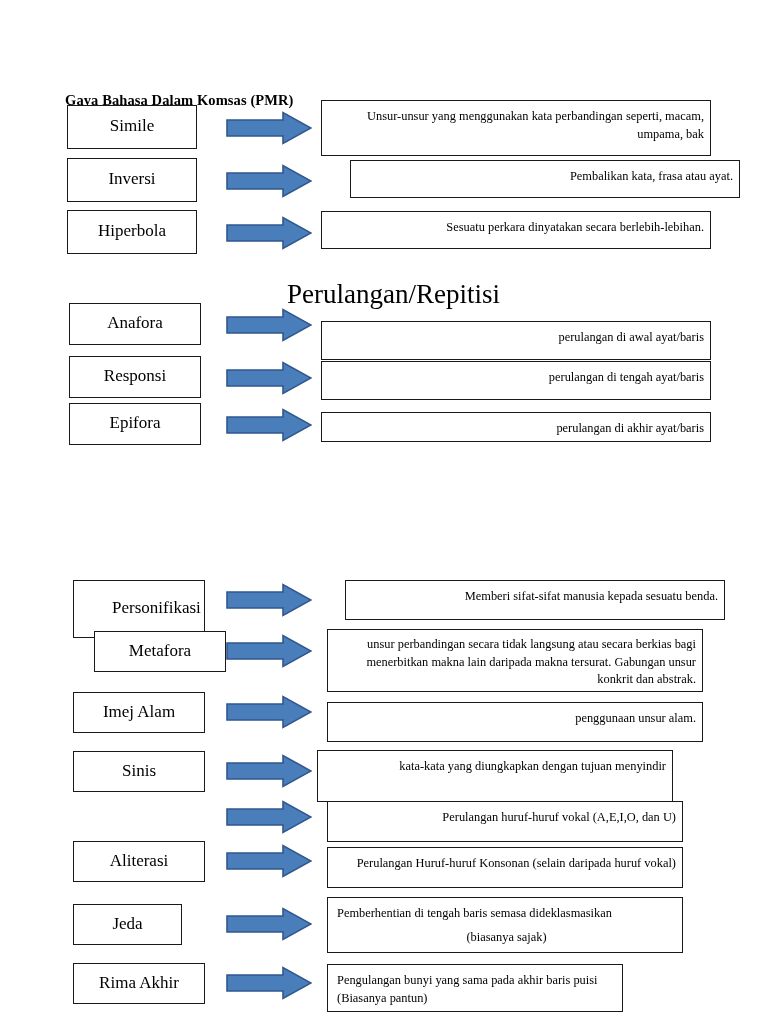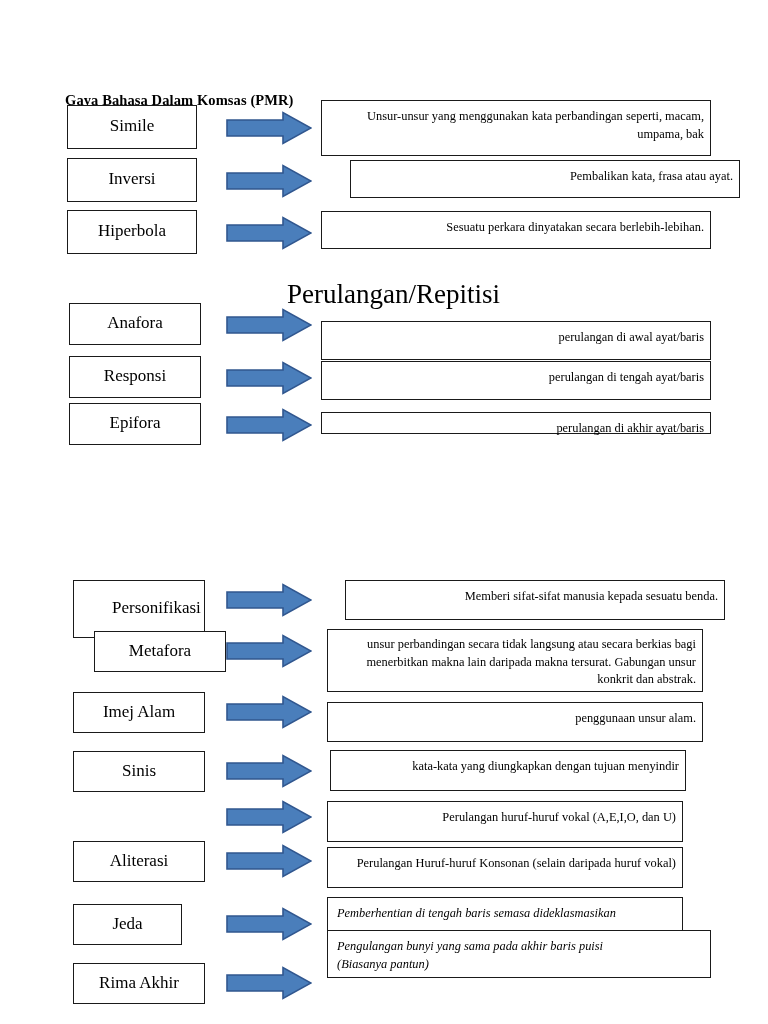--- a/index.html
+++ b/index.html
@@ -66,21 +66,20 @@
 
   .desc-box .inner {
     text-align: right;
     font-size: 12.4px;
     line-height: 1.42;
     padding-top: 7px;
   }
   .desc-box.left-text .inner {
     text-align: left;
     padding-left: 9px;
-    font-style: italic;
   }
   .desc-box.pad-top-small .inner {
     padding-top: 6px;
   }
 
   
   .arrow {
     position: absolute;
     width: 86px;
     height: 34px;
@@ -161,21 +160,21 @@
   </div>
 
   <div class="box term-box" style="left:69px; top:403px; width:132px; height:42px;">
     <div class="inner">Epifora</div>
   </div>
   <div class="arrow" style="left:226px; top:408px;">
     <svg viewBox="0 0 86 34" preserveAspectRatio="none">
       <polygon points="1,9 57,9 57,1.5 85,17 57,32.5 57,25 1,25" fill="#4a7ebb" stroke="#31578f" stroke-width="1.6" stroke-linejoin="miter"></polygon>
     </svg>
   </div>
-  <div class="box desc-box" style="left:321px; top:412px; width:390px; height:22px;">
+  <div class="box desc-box" style="left:321px; top:412px; width:390px; height:30px;">
     <div class="inner">perulangan di akhir ayat/baris</div>
   </div>
 
   <div class="box term-box" style="left:73px; top:580px; width:132px; height:58px;padding-left:32px;">
     <div class="inner">Personifikasi</div>
   </div>
   <div class="arrow" style="left:226px; top:583px;">
     <svg viewBox="0 0 86 34" preserveAspectRatio="none">
       <polygon points="1,9 57,9 57,1.5 85,17 57,32.5 57,25 1,25" fill="#4a7ebb" stroke="#31578f" stroke-width="1.6" stroke-linejoin="miter"></polygon>
     </svg>
@@ -209,21 +208,21 @@
   </div>
 
   <div class="box term-box" style="left:73px; top:751px; width:132px; height:41px;">
     <div class="inner">Sinis</div>
   </div>
   <div class="arrow" style="left:226px; top:754px;">
     <svg viewBox="0 0 86 34" preserveAspectRatio="none">
       <polygon points="1,9 57,9 57,1.5 85,17 57,32.5 57,25 1,25" fill="#4a7ebb" stroke="#31578f" stroke-width="1.6" stroke-linejoin="miter"></polygon>
     </svg>
   </div>
-  <div class="box desc-box" style="left:330px; top:750px; width:356px; height:41px;">
+  <div class="box desc-box" style="left:317px; top:750px; width:356px; height:52px;">
     <div class="inner">kata-kata yang diungkapkan dengan tujuan menyindir</div>
   </div>
 
   <div class="arrow" style="left:226px; top:800px;">
     <svg viewBox="0 0 86 34" preserveAspectRatio="none">
       <polygon points="1,9 57,9 57,1.5 85,17 57,32.5 57,25 1,25" fill="#4a7ebb" stroke="#31578f" stroke-width="1.6" stroke-linejoin="miter"></polygon>
     </svg>
   </div>
   <div class="box desc-box" style="left:327px; top:801px; width:356px; height:41px;">
     <div class="inner">Perulangan huruf-huruf  vokal (A,E,I,O, dan U)</div>
@@ -257,20 +256,20 @@
   </div>
 
   <div class="box term-box" style="left:73px; top:963px; width:132px; height:41px;">
     <div class="inner">Rima Akhir</div>
   </div>
   <div class="arrow" style="left:226px; top:966px;">
     <svg viewBox="0 0 86 34" preserveAspectRatio="none">
       <polygon points="1,9 57,9 57,1.5 85,17 57,32.5 57,25 1,25" fill="#4a7ebb" stroke="#31578f" stroke-width="1.6" stroke-linejoin="miter"></polygon>
     </svg>
   </div>
-  <div class="box desc-box left-text" style="left:327px; top:930px; width:384px; height:48px;">
+  <div class="box desc-box left-text" style="left:327px; top:964px; width:296px; height:48px;">
     <div class="inner">
       <div>Pengulangan bunyi yang sama pada akhir baris puisi</div>
       <div>(Biasanya pantun)</div>
     </div>
   </div>
 
 </div>
 
 </body></html>

